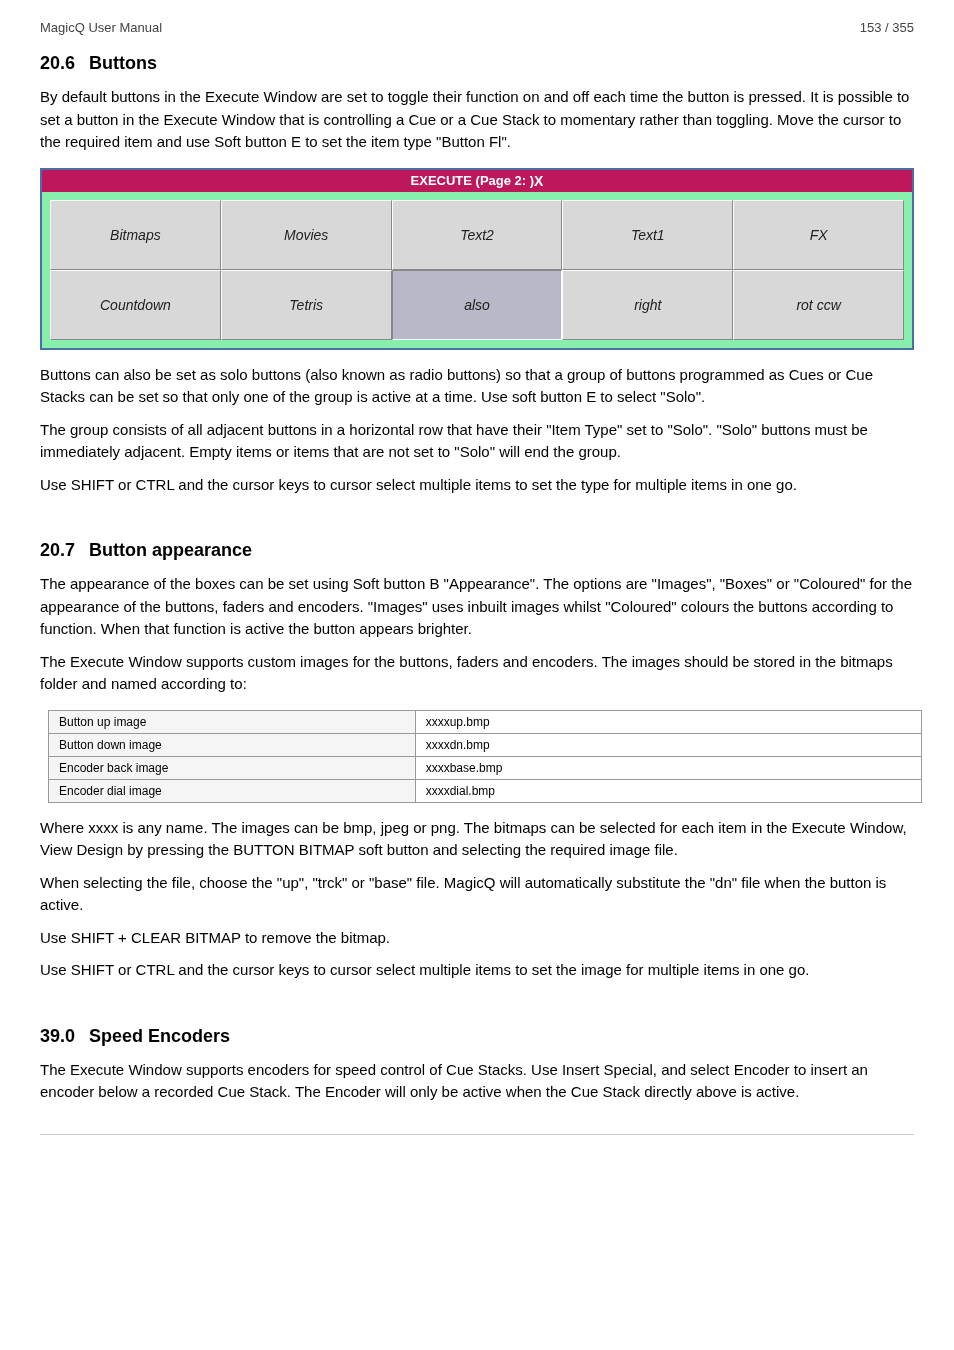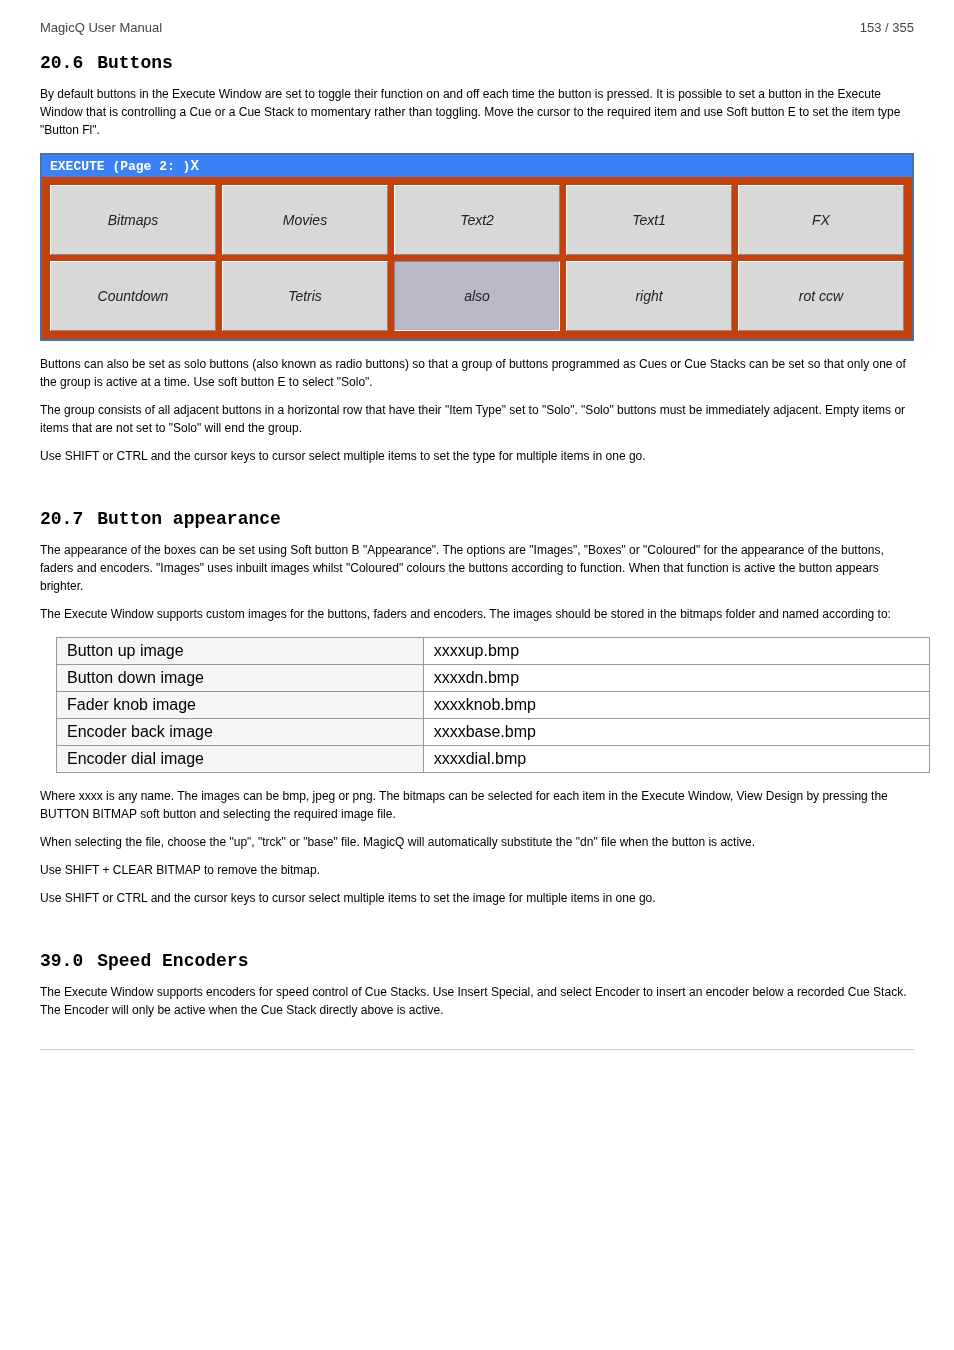--- a/index.html
+++ b/index.html
@@ -21,59 +21,56 @@
       color: #444;
       gap: 28px;
     }
     .section-title {
       font-size: 18px;
       font-weight: bold;
       margin: 18px 0 12px 0;
       display: flex;
       align-items: baseline;
       gap: 14px;
-      font-family: Liberation Mono, monospace;
     }
     .section-title span.num {
       font-weight: bold;
     }
     p {
       margin-bottom: 10px;
       line-height: 1.5;
-      font-size: 12px;
+      font-size: 15px;
     }
     
     .execute-window {
       border: 2px solid #4a6fa5;
       margin: 14px 0 14px 0;
       background: #b0c4de;
     }
     .execute-titlebar {
-      background: #3b82f6;
+      background: #be185d;
       color: #fff;
       font-size: 13px;
       font-weight: bold;
       padding: 3px 8px;
       display: flex;
-      justify-content: flex-start;
+      justify-content: center;
       align-items: center;
-      font-family: Liberation Mono, monospace;
     }
     .execute-titlebar .close-x {
       font-weight: bold;
       font-size: 14px;
       color: #fff;
       cursor: pointer;
     }
     .execute-grid {
       display: grid;
       grid-template-columns: repeat(5, 1fr);
-      gap: 6px;
       padding: 8px;
-      background: #c2410c;
+      background: #86efac;
     }
     .exec-btn {
       background: #d8d8d8;
       border: 1.5px solid #888;
       border-top-color: #fff;
       border-left-color: #fff;
       display: flex;
       align-items: center;
       justify-content: center;
       font-size: 14px;
@@ -86,22 +83,22 @@
       background: #b8b8c8;
       border-top-color: #888;
       border-left-color: #888;
       border-bottom-color: #fff;
       border-right-color: #fff;
     }
     
     .image-table {
       width: 100%;
       border-collapse: collapse;
-      margin: 14px 16px;
-      font-size: 16px;
+      margin: 14px 8px;
+      font-size: 12px;
     }
     .image-table td {
       border: 1px solid #999;
       padding: 4px 10px;
     }
     .image-table td:first-child {
       width: 42%;
       background: #f5f5f5;
     }
     .divider {
@@ -170,24 +167,20 @@
   <tbody id="image-table-body">
       <tr>
         <td>Button up image</td>
         <td>xxxxup.bmp</td>
       </tr>
       <tr>
         <td>Button down image</td>
         <td>xxxxdn.bmp</td>
       </tr>
       <tr>
-        <td>Fader knob image</td>
-        <td>xxxxknob.bmp</td>
-      </tr>
-      <tr>
         <td>Encoder back image</td>
         <td>xxxxbase.bmp</td>
       </tr>
       <tr>
         <td>Encoder dial image</td>
         <td>xxxxdial.bmp</td>
       </tr>
     </tbody>
 </table>
 

